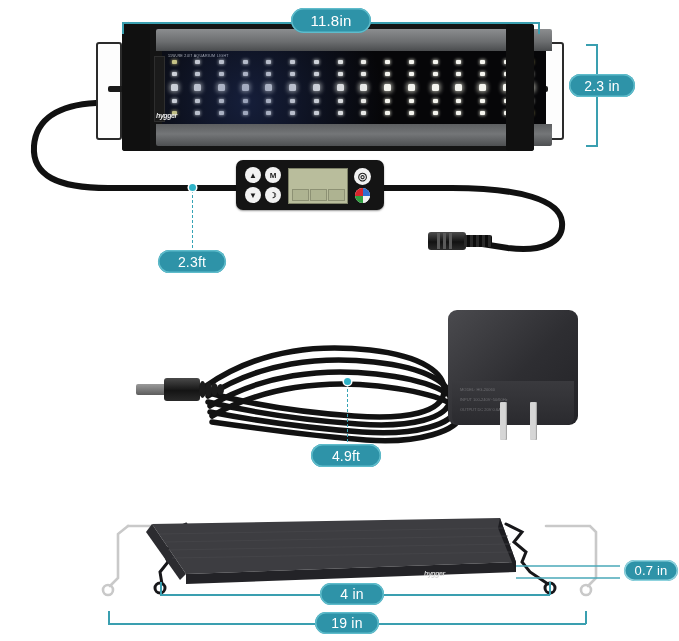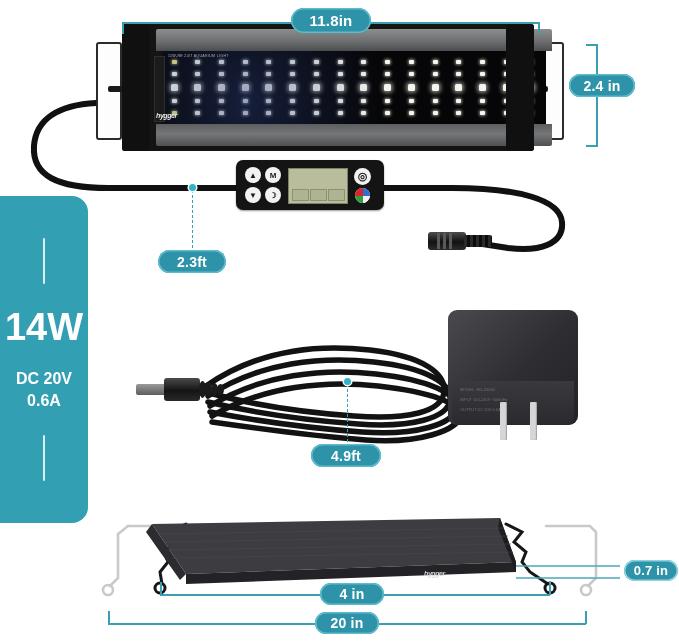--- a/index.html
+++ b/index.html
@@ -4,21 +4,21 @@
 <style>
   html,body{margin:0;padding:0;background:#ffffff;}
   body{width:679px;height:641px;position:relative;overflow:hidden;
        font-family:"Liberation Sans",sans-serif;}
   .stage{position:absolute;left:0;top:0;width:679px;height:641px;}
   .abs{position:absolute;}
 
   
   .pill{position:absolute;display:flex;align-items:center;justify-content:center;
         background:#2e93a8;color:#ffffff;border-radius:999px;
-        font-weight:bold;letter-spacing:.2px;white-space:nowrap;
+        font-weight:normal;letter-spacing:.2px;white-space:nowrap;
         box-shadow:inset 0 0 0 1.5px #5fbccb;z-index:40;}
   .pill.outline{background:#2e93a8;box-shadow:inset 0 0 0 1.5px #8fd3de;}
 
   
   .dimline{position:absolute;background:#3a9fb0;z-index:30;}
   .dimh{height:1.5px;}
   .dimv{width:1.5px;}
   .tick{position:absolute;background:#3a9fb0;z-index:30;}
 
   
@@ -112,21 +112,21 @@
 <div class="stage">
 
   <div class="dimline dimh" style="left:122px;top:22px;width:418px;"></div>
   <div class="tick" style="left:122px;top:22px;width:1.5px;height:12px;"></div>
   <div class="tick" style="left:538px;top:22px;width:1.5px;height:12px;"></div>
   <div class="pill" style="left:291px;top:8px;width:80px;height:25px;font-size:15px;">11.8in</div>
 
   <div class="dimline dimv" style="left:596px;top:44px;width:1.5px;height:102px;"></div>
   <div class="tick" style="left:586px;top:44px;width:12px;height:1.5px;"></div>
   <div class="tick" style="left:586px;top:145px;width:12px;height:1.5px;"></div>
-  <div class="pill" style="left:569px;top:74px;width:66px;height:23px;font-size:14px;">2.4 in</div>
+  <div class="pill" style="left:569px;top:74px;width:66px;height:23px;font-size:14px;">2.3 in</div>
 
   <div class="abs" id="fixture-top">
     <div class="bracket l"></div>
     <div class="bracket r"></div>
     <div class="bracket-stem l"></div>
     <div class="bracket-stem r"></div>
 
     <div class="body-shell">
       <div class="body-top-strip"></div>
       <div class="body-bot-strip"></div>
@@ -261,29 +261,20 @@
       <i style="right:0;top:0;background:#2f6fd0;"></i>
       <i style="left:0;bottom:0;background:#2f9e3f;"></i>
       <i style="right:0;bottom:0;background:#f2f2f2;"></i>
     </div>
   </div>
 
   <div class="dot" style="left:189px;top:184px;"></div>
   <div class="leader" style="left:192px;top:190px;height:58px;"></div>
   <div class="pill" style="left:158px;top:250px;width:68px;height:23px;font-size:14px;">2.3ft</div>
 
-  <div class="abs" id="spec-panel">
-    <div class="rule"></div>
-    <div class="watt">14W</div>
-    <div class="volt">
-      <div>DC 20V</div>
-      <div>0.6A</div>
-    </div>
-    <div class="rule"></div>
-  </div>
 
   <div class="abs" id="adapter-group">
     <svg id="coil-svg">
       <g stroke="#121212" stroke-width="5.5" fill="none" stroke-linecap="round">
         <path d="M98,86 C150,50 210,44 262,50 C316,56 338,74 336,92 C334,112 300,120 246,116 C190,112 140,104 98,92"></path>
         <path d="M100,96 C152,62 214,56 266,62 C320,68 344,84 342,100 C340,118 304,128 250,124 C194,120 142,112 100,102"></path>
         <path d="M102,106 C154,74 216,68 268,74 C322,80 350,94 348,108 C346,124 308,136 254,132 C198,128 144,120 102,112"></path>
         <path d="M104,116 C156,86 218,80 270,86 C324,92 354,104 352,116 C350,130 312,144 258,140 C202,136 146,128 104,122"></path>
         <path d="M336,92 C360,88 372,96 374,106 L374,112"></path>
       </g>
@@ -353,15 +344,15 @@
   <div class="pill outline" style="left:624px;top:560px;width:54px;height:21px;font-size:13px;">0.7 in</div>
 
   <div class="dimline dimh" style="left:160px;top:594px;width:390px;"></div>
   <div class="tick" style="left:160px;top:582px;width:1.5px;height:13px;"></div>
   <div class="tick" style="left:549px;top:582px;width:1.5px;height:13px;"></div>
   <div class="pill" style="left:320px;top:583px;width:64px;height:22px;font-size:14px;">4 in</div>
 
   <div class="dimline dimh" style="left:108px;top:623px;width:478px;"></div>
   <div class="tick" style="left:108px;top:611px;width:1.5px;height:13px;"></div>
   <div class="tick" style="left:585px;top:611px;width:1.5px;height:13px;"></div>
-  <div class="pill" style="left:315px;top:612px;width:64px;height:22px;font-size:14px;">20 in</div>
+  <div class="pill" style="left:315px;top:612px;width:64px;height:22px;font-size:14px;">19 in</div>
 
 </div>
 
 </body></html>

